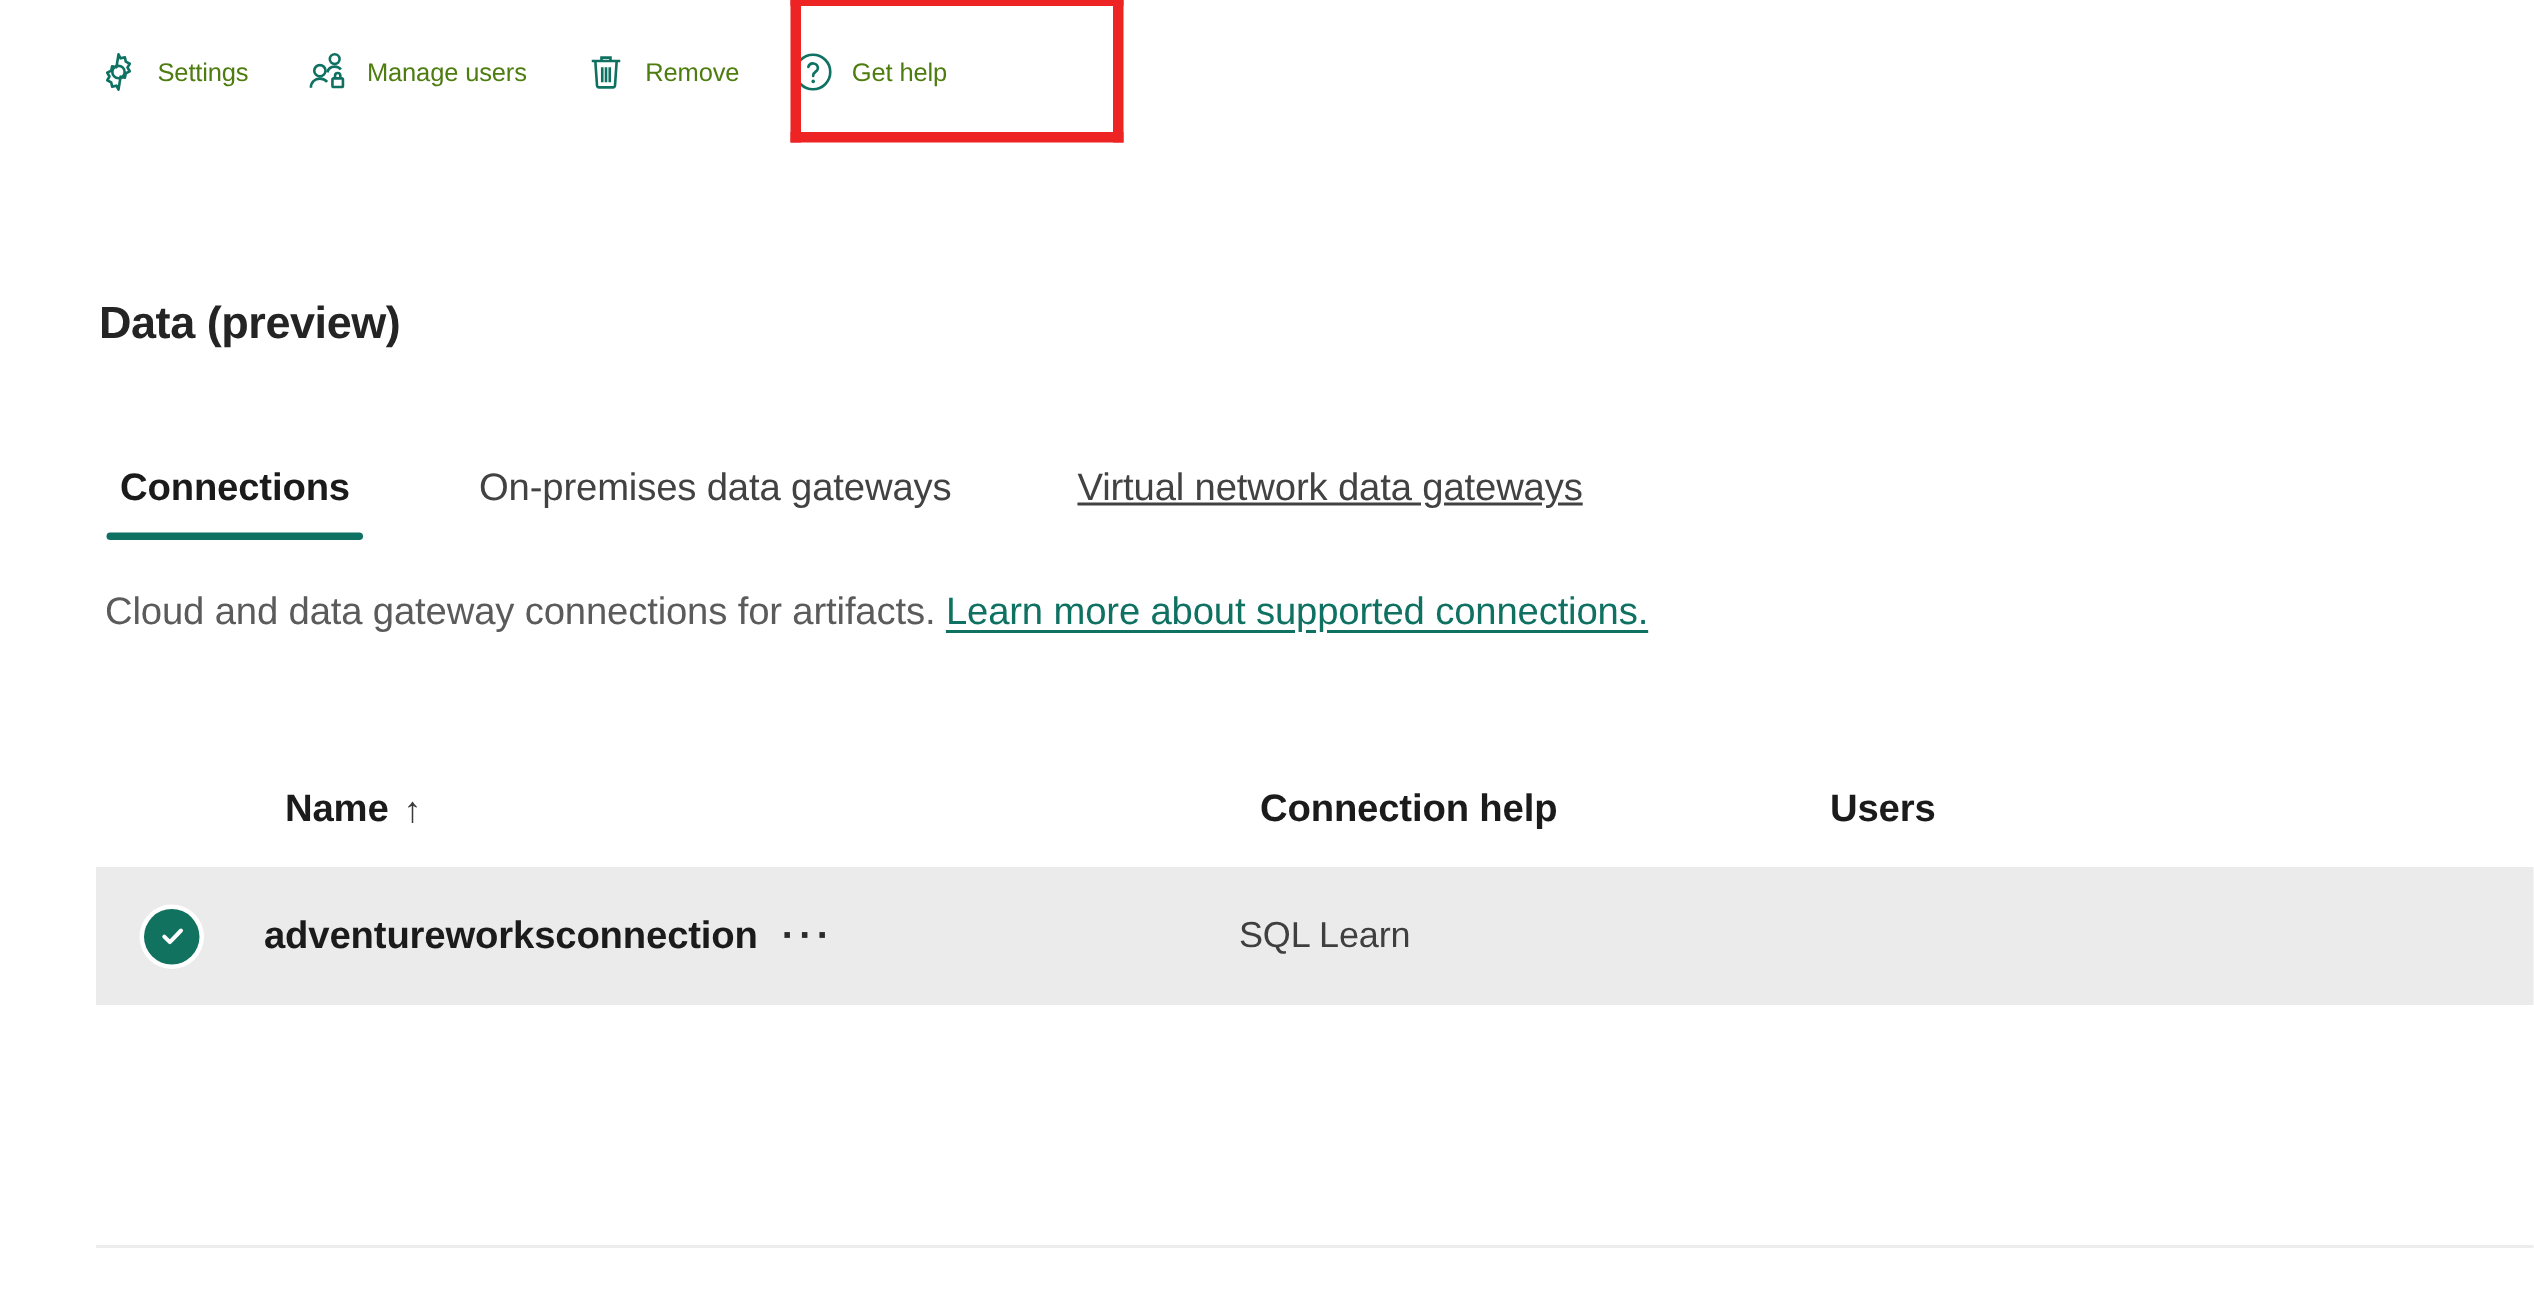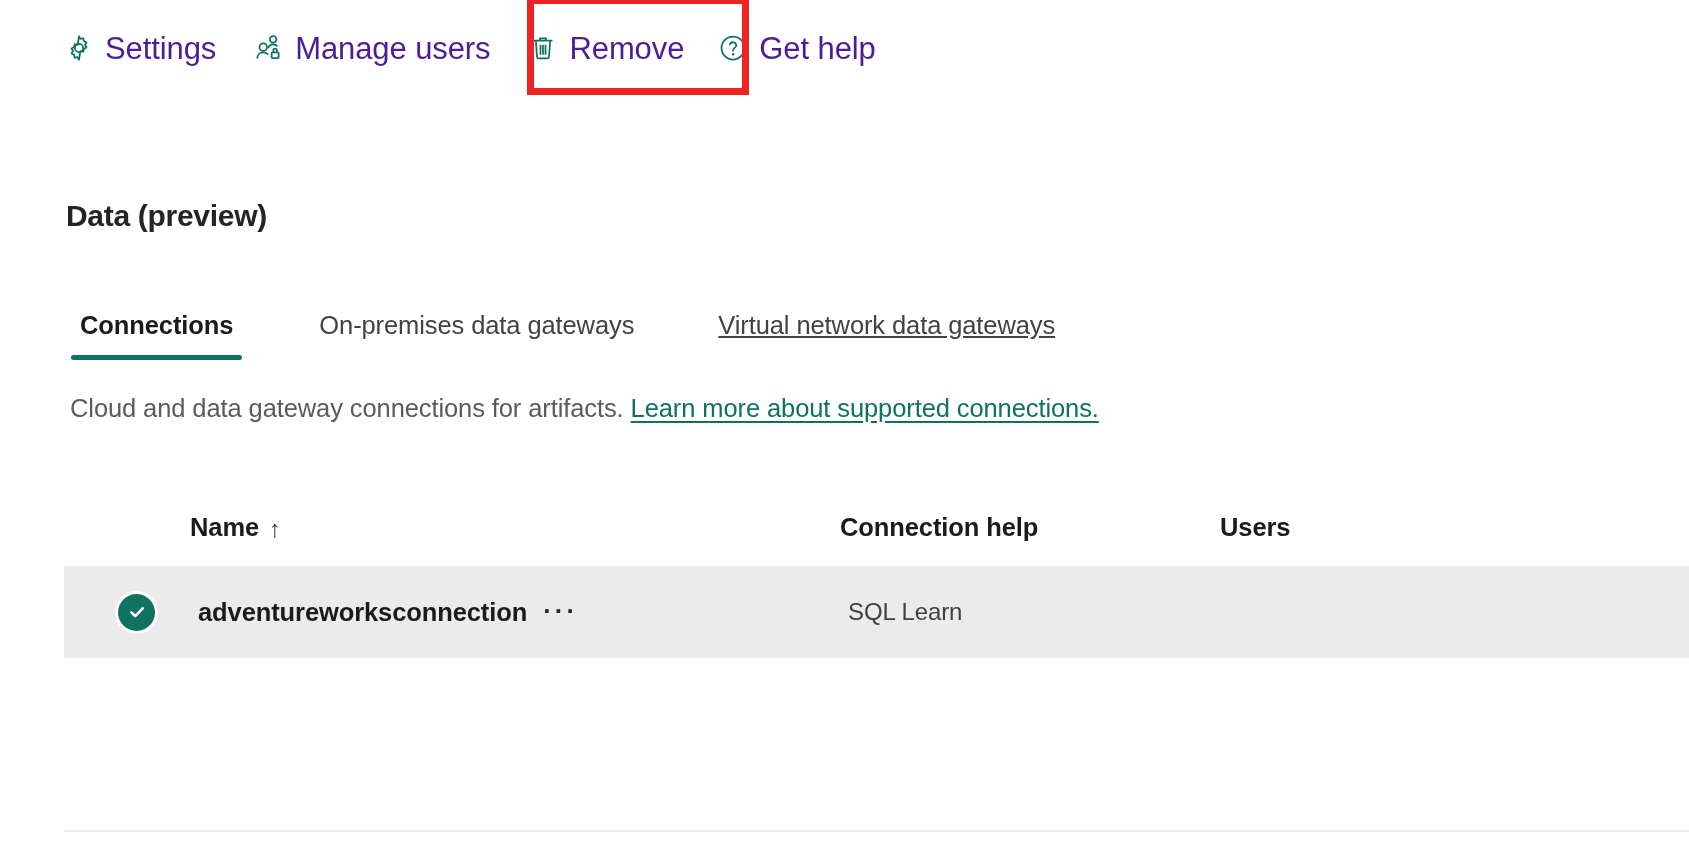--- a/index.html
+++ b/index.html
@@ -43,23 +43,23 @@
   }
   .tb-item .tb-icon {
     display: inline-flex;
     align-items: center;
     justify-content: center;
     width: 30px;
     height: 30px;
     flex: 0 0 auto;
   }
   .tb-item .tb-label {
-    font-size: 31px;
+    font-size: 17px;
     line-height: 1;
-    color: #4c1d95;
+    color: #4d7c0f;
     letter-spacing: -0.1px;
   }
   #tb-remove {
     margin-right: 34px;
   }
 
   
   #remove-highlight {
     position: absolute;
     left: 527px;
@@ -141,21 +141,21 @@
     color: #0f7162;
     text-decoration: underline;
     text-underline-offset: 4px;
     cursor: pointer;
   }
 
   
   #table {
     position: absolute;
     left: 64px;
-    top: 488px;
+    top: 500px;
     width: 1625px;
   }
   .tbl-head {
     display: flex;
     align-items: center;
     height: 78px;
     padding-left: 126px;
   }
   .tbl-head .th {
     font-size: 25.5px;
@@ -174,21 +174,21 @@
     font-size: 24px;
     font-weight: normal;
     color: #3a3a3a;
     transform: translateY(1px);
   }
 
   .tbl-row {
     display: flex;
     align-items: center;
     height: 92px;
-    padding-left: 54px;
+    padding-left: 32px;
     cursor: pointer;
   }
   .tbl-row.selected {
     background: #ebebeb;
   }
   .row-check {
     width: 80px;
     flex: 0 0 80px;
     display: flex;
     align-items: center;

